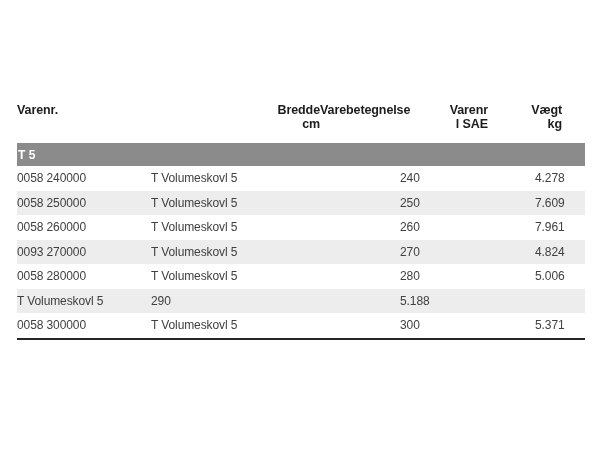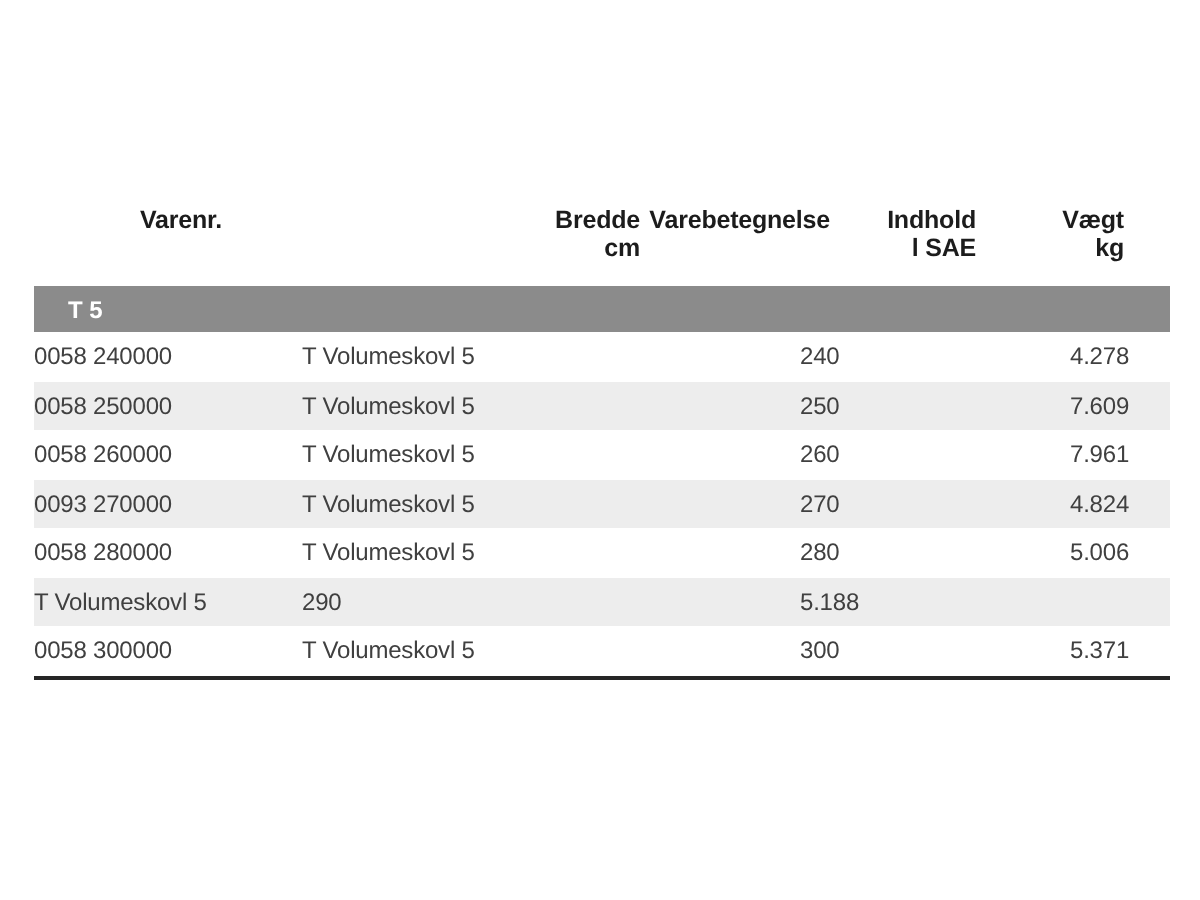--- a/index.html
+++ b/index.html
@@ -15,27 +15,27 @@
   body{
     width:600px;height:450px;overflow:hidden;
     background:var(--page-bg);
     font-family:"Liberation Sans","DejaVu Sans",sans-serif;
     -webkit-font-smoothing:antialiased;
   }
   .sheet{position:relative;width:600px;height:450px;background:var(--page-bg);}
   .spec-table{position:absolute;left:17px;top:103px;width:568px;}
   .grid{display:grid;grid-template-columns:94px 209px 95px 73px 74px 23px;}
   .thead{color:var(--header-text);font-size:12.5px;font-weight:bold;line-height:14px;letter-spacing:-0.1px;}
-  .thead .hcell{white-space:nowrap;text-align:right;}
+  .thead .hcell{white-space:nowrap;}
   .hcell.num{text-align:right;}
   .hline2{font-weight:bold;}
   .section-band{
     margin-top:12px;height:23px;background:var(--section-band-bg);
     color:var(--section-band-text);font-size:12px;font-weight:bold;
-    display:flex;align-items:center;padding-left:17px;box-sizing:border-box;
+    display:flex;align-items:center;padding-left:1px;box-sizing:border-box;
   }
   .tbody{border-bottom:2px solid var(--bottom-rule);}
   .row{height:24.5px;align-items:center;font-size:12px;color:var(--body-text);letter-spacing:-0.1px;gap:40px;}
   .row.alt{background:var(--zebra-row-bg);}
   .cell{white-space:nowrap;}
   .cell.num{}
 </style>
 </head>
 <body>
 
@@ -47,21 +47,21 @@
         <div>Varenr.</div>
       </div>
       <div class="hcell num">
         <div>Bredde</div>
         <div class="hline2">cm</div>
       </div>
       <div class="hcell">
         <div>Varebetegnelse</div>
       </div>
       <div class="hcell num">
-        <div>Indhold</div>
+        <div>Varenr</div>
         <div class="hline2">l SAE</div>
       </div>
       <div class="hcell num">
         <div>Vægt</div>
         <div class="hline2">kg</div>
       </div>
       <div></div>
     </div>
 
     <div class="section-band">

